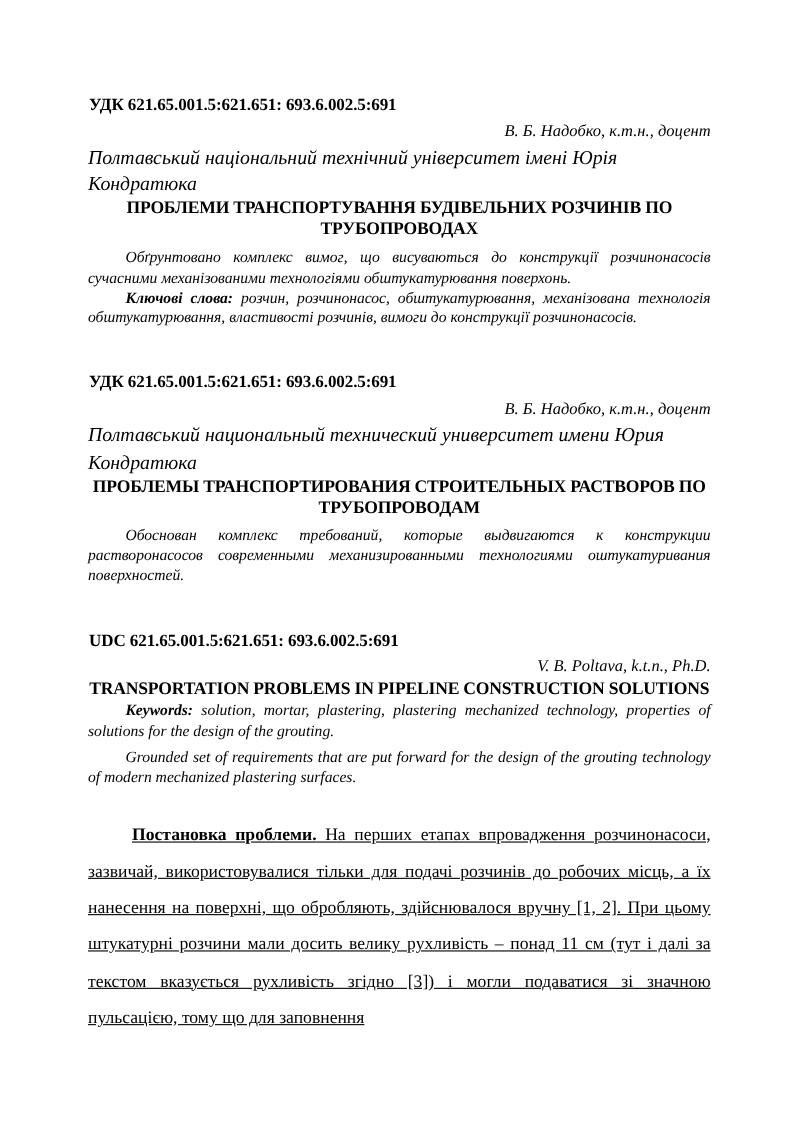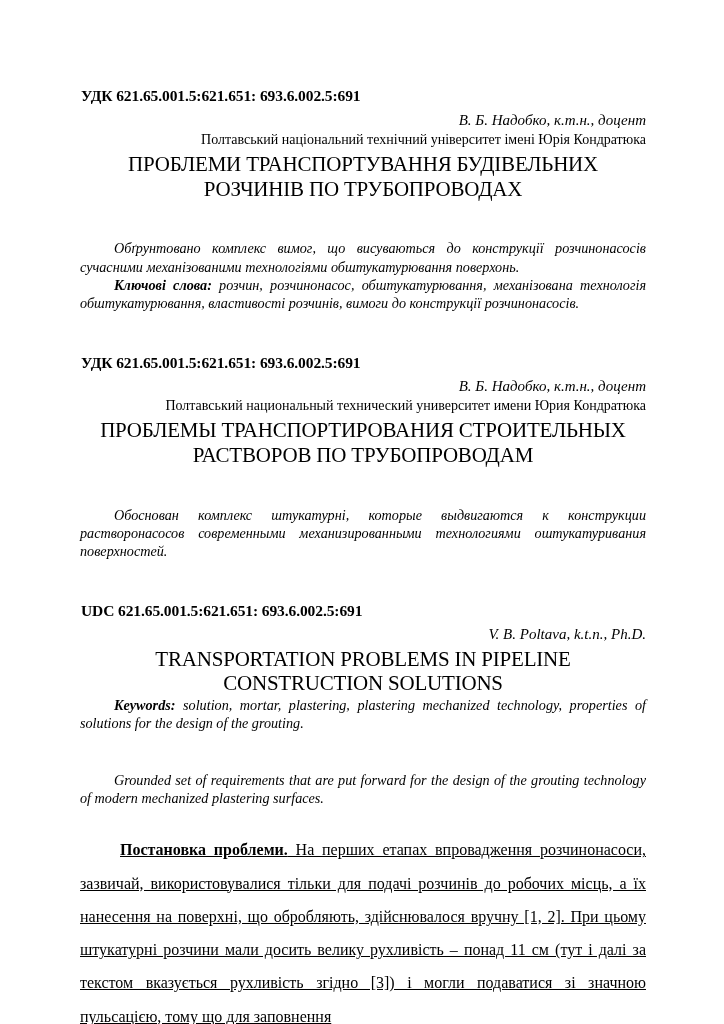--- a/index.html
+++ b/index.html
@@ -37,43 +37,44 @@
     margin: 1px;
   }
   .author {
     font-style: italic;
     font-size: 15px;
     line-height: 1.35;
     text-align: right;
     margin: 4px 0 0 0;
   }
   .affiliation {
-    font-size: 14px;
+    font-style: italic;
+    font-size: 18px;
     line-height: 1.35;
-    text-align: right;
+    text-align: left;
     margin: 1px 0 0 0;
   }
   .title {
-    font-weight: normal;
-    font-size: 21px;
+    font-weight: bold;
+    font-size: 16px;
     line-height: 1.18;
     text-align: center;
     margin: 2px 0 0 0;
     letter-spacing: -0.2px;
   }
 
   .abstract {
     font-style: italic;
     font-size: 14.2px;
     line-height: 1.29;
     text-align: justify;
     text-indent: 34px;
     margin: 0;
   }
-  .abstract.first { margin-top: 38px; font-style: italic; }
+  .abstract.first { margin-top: 6px; font-style: italic; }
   .kw-label {
     font-weight: bold;
     font-style: italic;
   }
 
   
   .body-par {
     font-size: 16px;
     line-height: 2.08;
     text-align: justify;
@@ -103,21 +104,21 @@
       <p class="abstract"><span class="kw-label">Ключові слова:</span><span> розчин, розчинонасос, обштукатурювання, механізована технологія обштукатурювання, властивості розчинів, вимоги до конструкції розчинонасосів.</span></p>
     </div>
 
     <div class="gap-section"></div>
 
     <div class="lang-block">
       <p class="udc">УДК 621.65.001.5:621.651: 693.6.002.5:691</p>
       <p class="author">В. Б. Надобко, к.т.н., доцент</p>
       <p class="affiliation">Полтавський национальный технический университет имени Юрия Кондратюка</p>
       <h1 class="title">ПРОБЛЕМЫ ТРАНСПОРТИРОВАНИЯ СТРОИТЕЛЬНЫХ РАСТВОРОВ ПО ТРУБОПРОВОДАМ</h1>
-      <p class="abstract first">Обоснован комплекс штукатурні, которые выдвигаются к конструкции растворонасосов современными механизированными технологиями оштукатуривания поверхностей.</p>
+      <p class="abstract first">Обоснован комплекс требований, которые выдвигаются к конструкции растворонасосов современными механизированными технологиями оштукатуривания поверхностей.</p>
     </div>
 
     <div class="gap-section-en"></div>
 
     <div class="lang-block">
       <p class="udc">UDC 621.65.001.5:621.651: 693.6.002.5:691</p>
       <p class="author">V. B. Poltava, k.t.n., Ph.D.</p>
       <h1 class="title">TRANSPORTATION PROBLEMS IN PIPELINE CONSTRUCTION SOLUTIONS</h1>
       <p class="abstract"><span class="kw-label">Keywords:</span><span> solution, mortar, plastering, plastering mechanized technology, properties of solutions for the design of the grouting.</span></p>
       <p class="abstract first">Grounded set of requirements that are put forward for the design of the grouting technology of modern mechanized plastering surfaces.</p>

